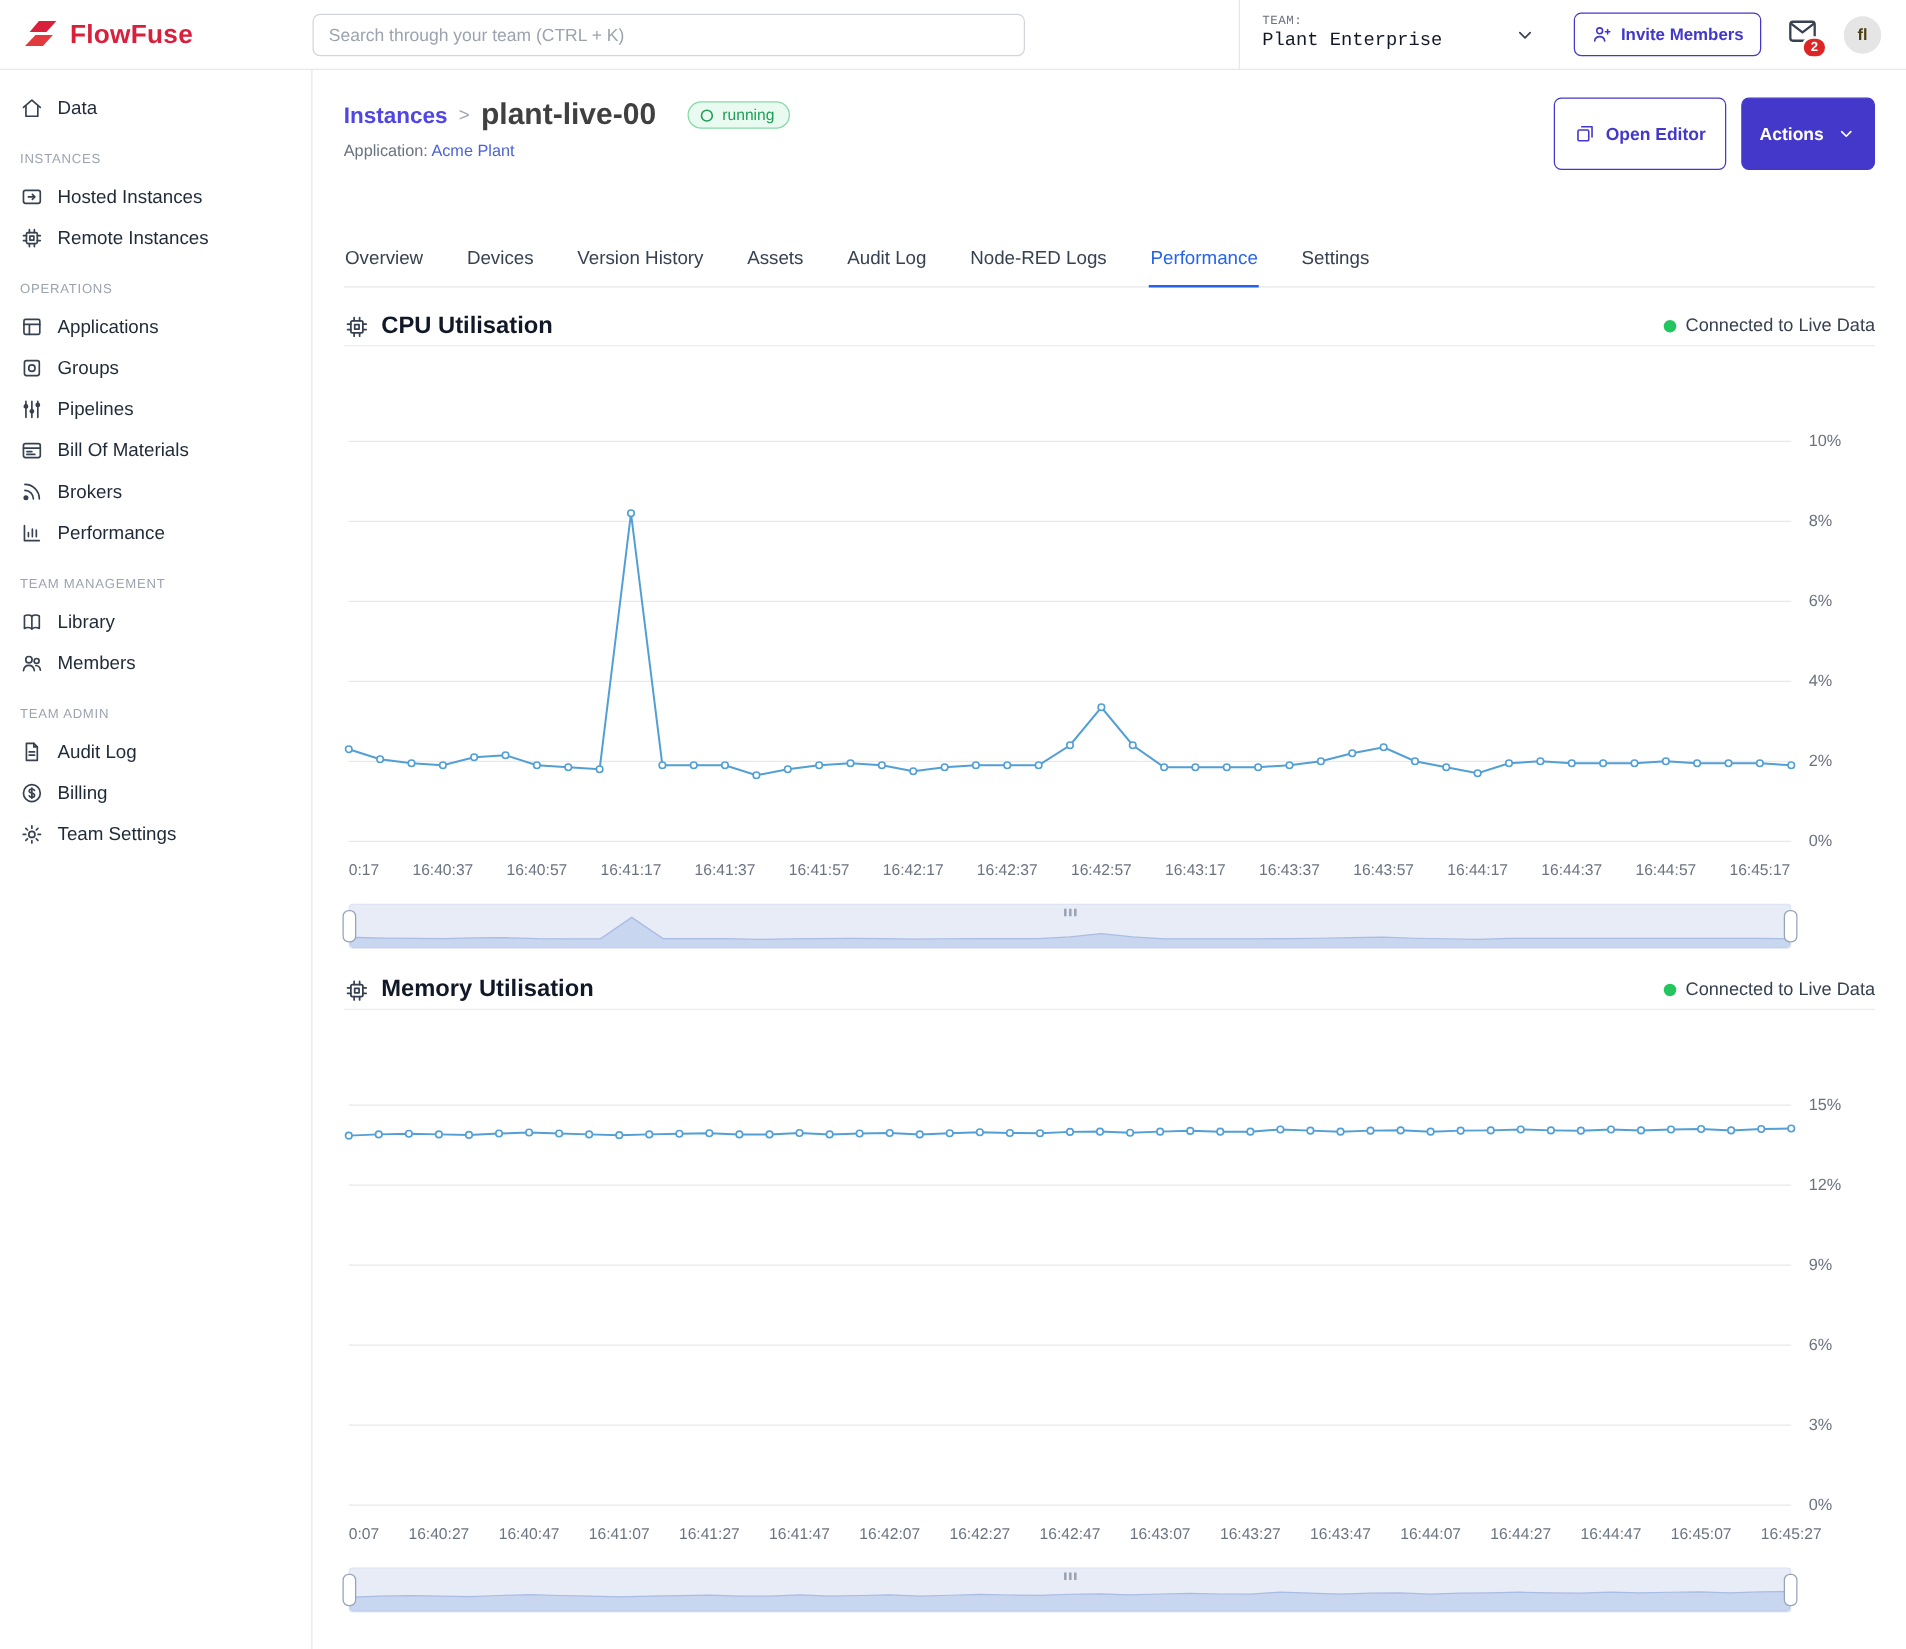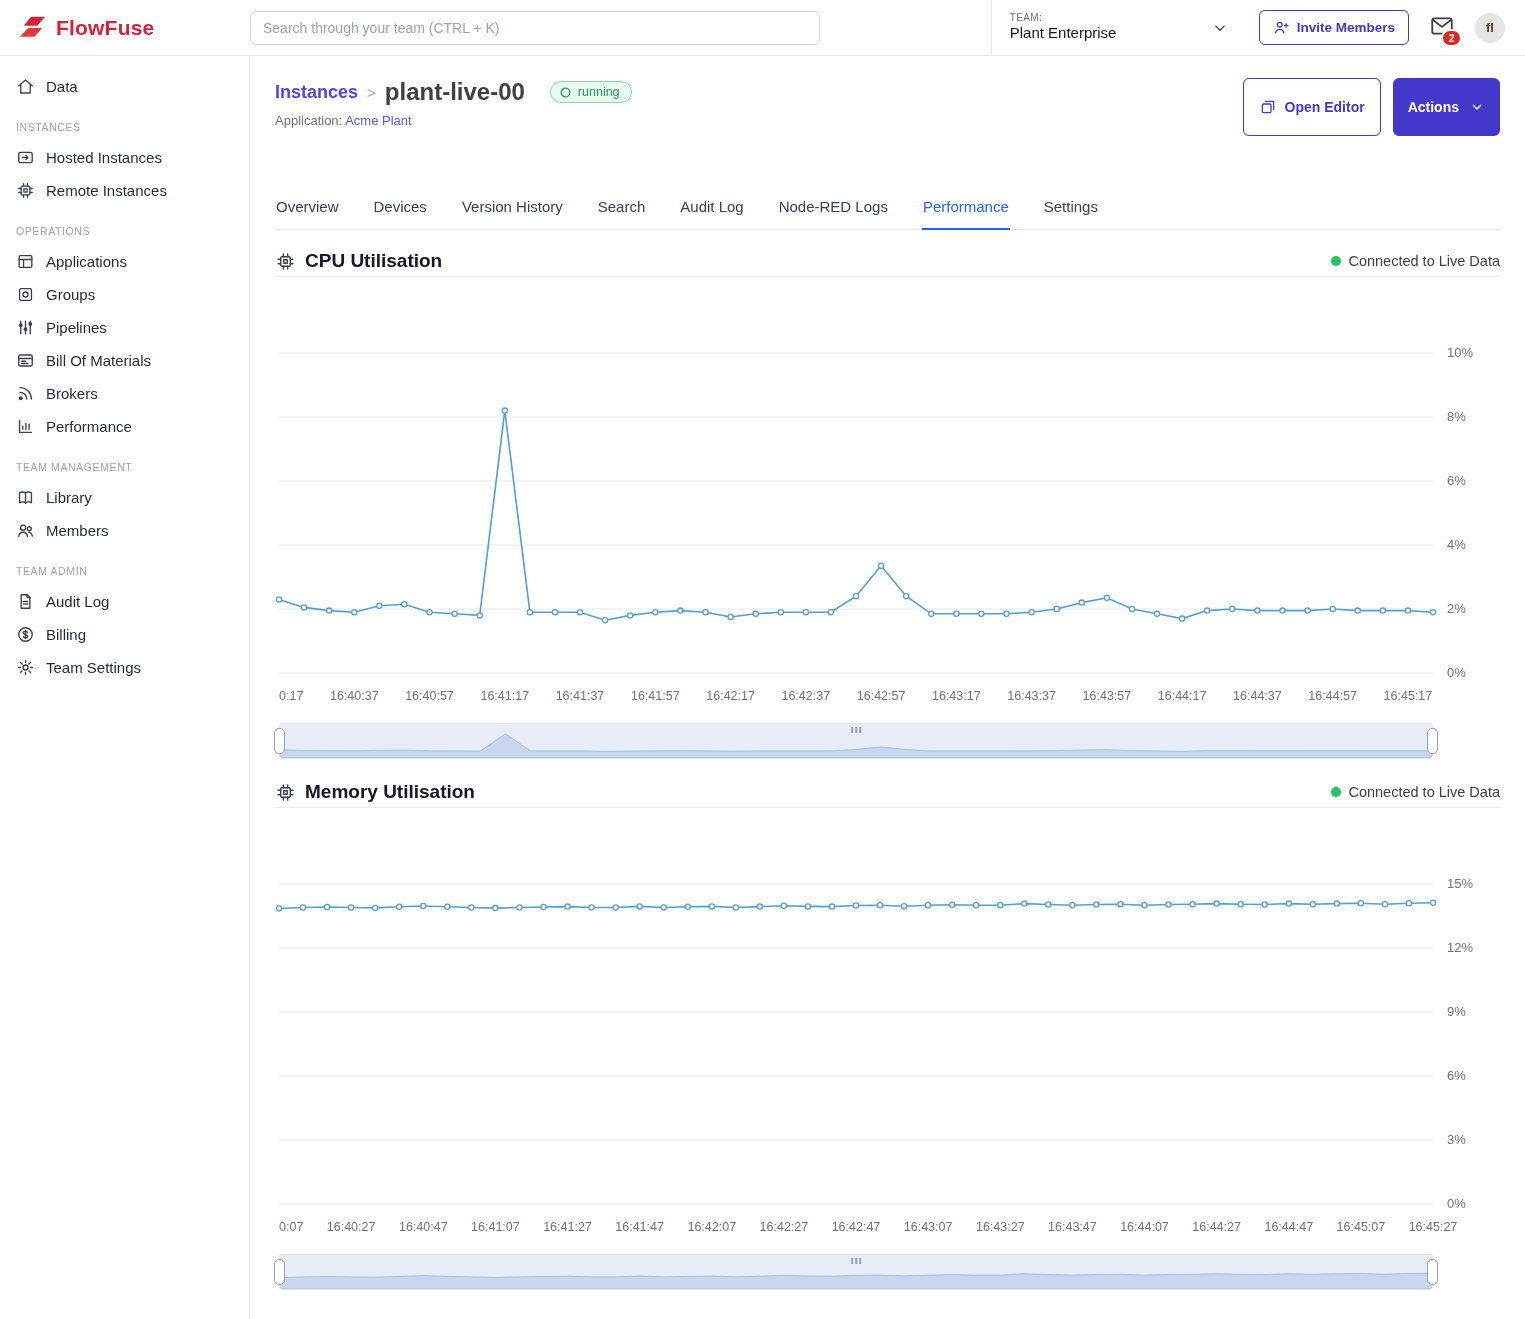--- a/index.html
+++ b/index.html
@@ -35,21 +35,21 @@
     font-family: inherit; outline: none; background: #fff;
   }
   .search-input::placeholder { color: #9ca3af; }
   .header-spacer { flex: 1; }
   .header-right { display: flex; align-items: center; gap: 20px; height: 100%; }
   .team-select {
     display: flex; align-items: center; justify-content: space-between;
     height: 100%; border-left: 1px solid #e5e7eb;
     padding: 0 10px 0 18px; width: 248px; cursor: pointer;
   }
-  .team-texts { display: flex; flex-direction: column; line-height: 1.25; }
+  .team-texts { display: flex; flex-direction: column; line-height: 1.25; font-family: Liberation Mono, monospace; }
   .team-label { font-size: 10px; color: #6b7280; letter-spacing: .4px; }
   .team-name { font-size: 15px; color: #111827; }
   .chev svg { width: 18px; height: 18px; color: #374151; }
   .invite-btn {
     display: flex; align-items: center; gap: 7px;
     background: #fff; color: #4338ca;
     border: 1px solid #4338ca; border-radius: 6px;
     font-size: 13.5px; font-weight: 700; font-family: inherit;
     padding: 8px 13px; cursor: pointer;
   }
@@ -394,21 +394,21 @@
                 </svg>
             </span>
           </button>
         </div>
       </div>
 
       <div class="tabs">
           <div class="tab">Overview</div>
           <div class="tab">Devices</div>
           <div class="tab">Version History</div>
-          <div class="tab">Search</div>
+          <div class="tab">Assets</div>
           <div class="tab">Audit Log</div>
           <div class="tab">Node-RED Logs</div>
           <div class="tab active">Performance</div>
           <div class="tab">Settings</div>
         </div>
 
       <section class="chart-section">
         <div class="sec-head">
           <span class="icon">
             <svg viewBox="0 0 24 24" fill="none" stroke="currentColor" stroke-width="1.6" stroke-linecap="round" stroke-linejoin="round">

